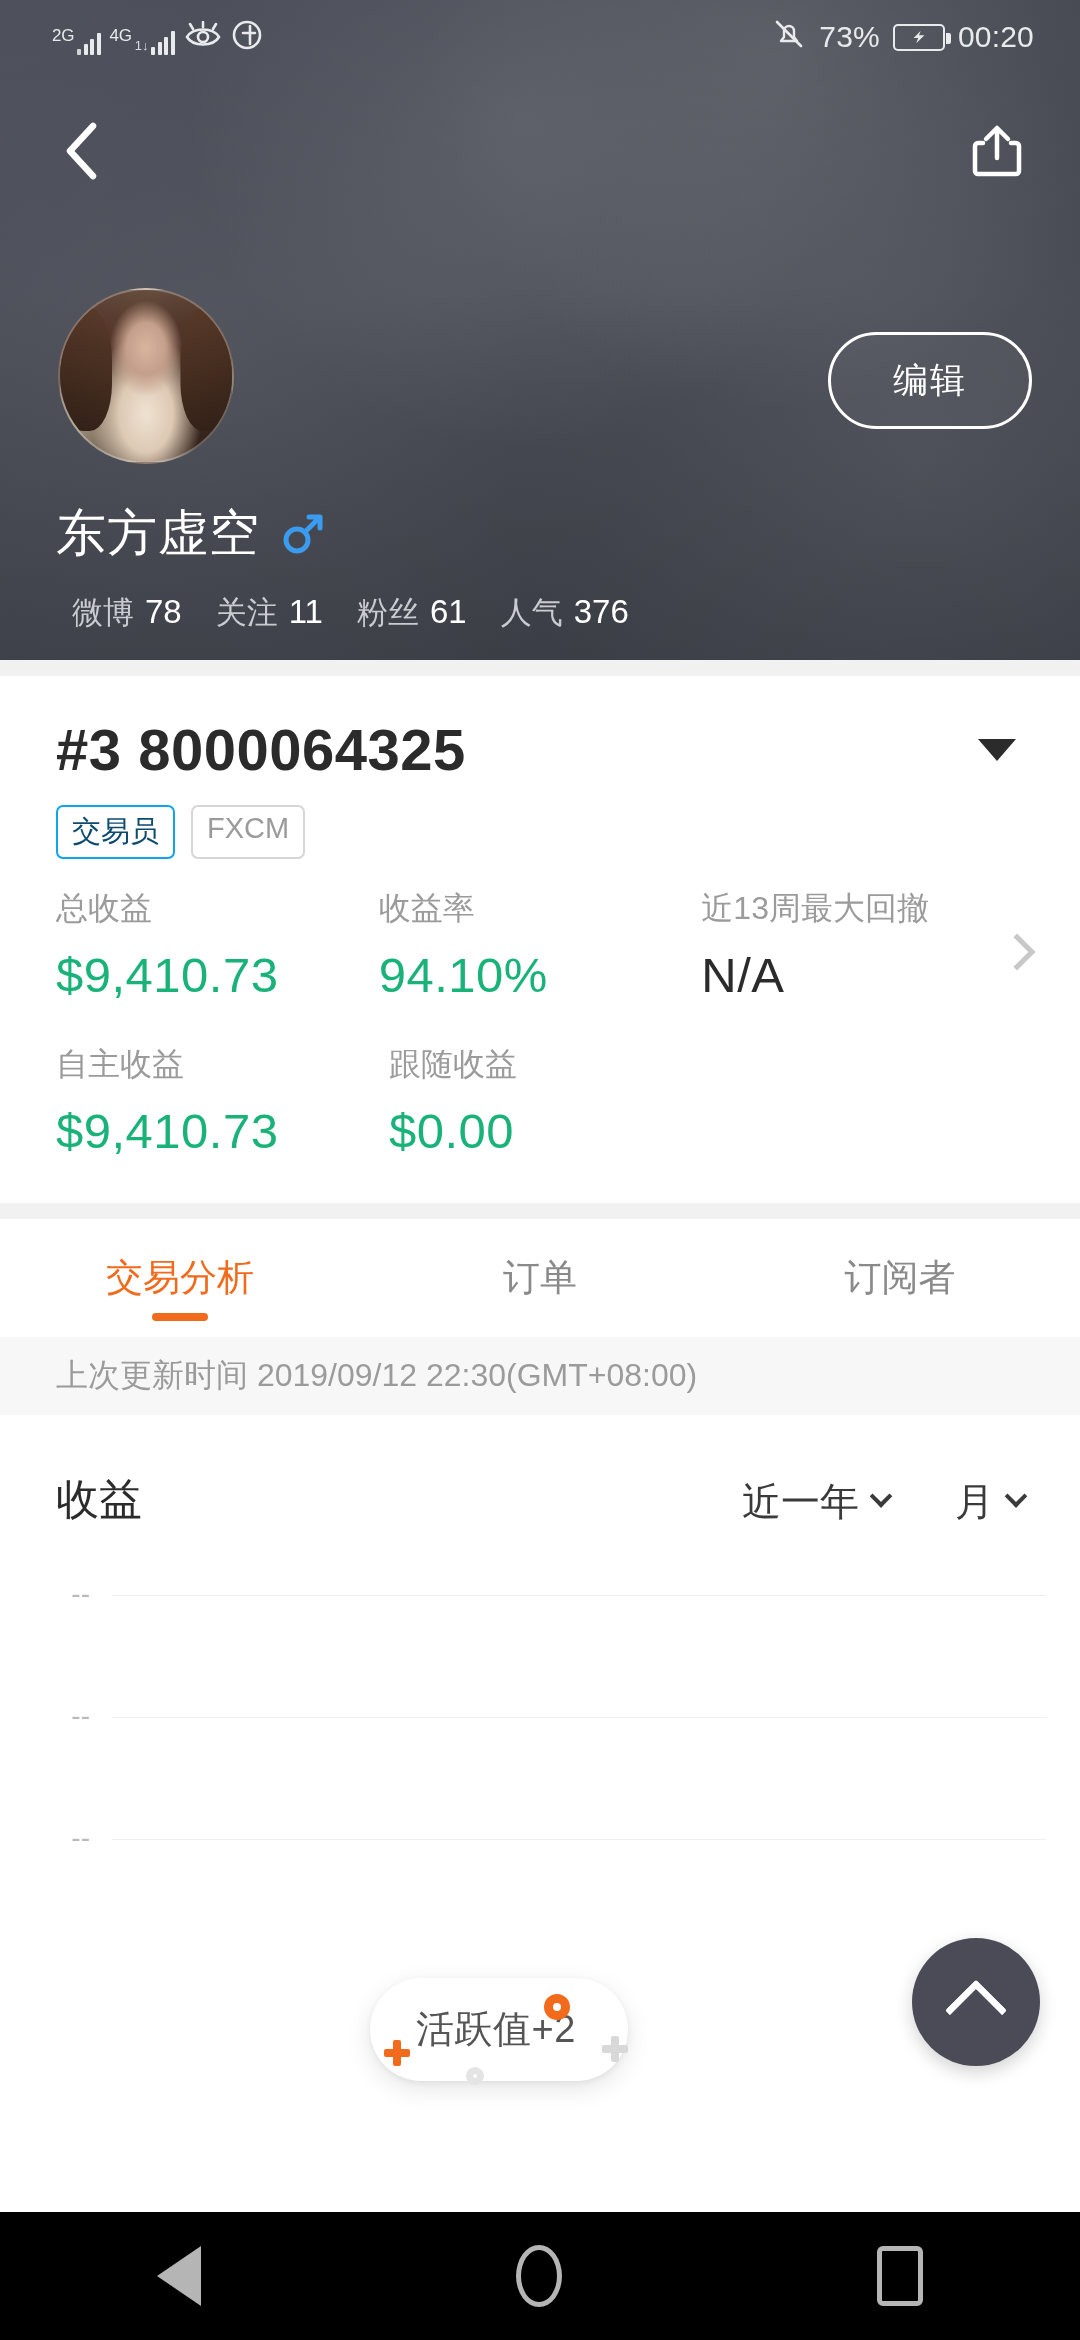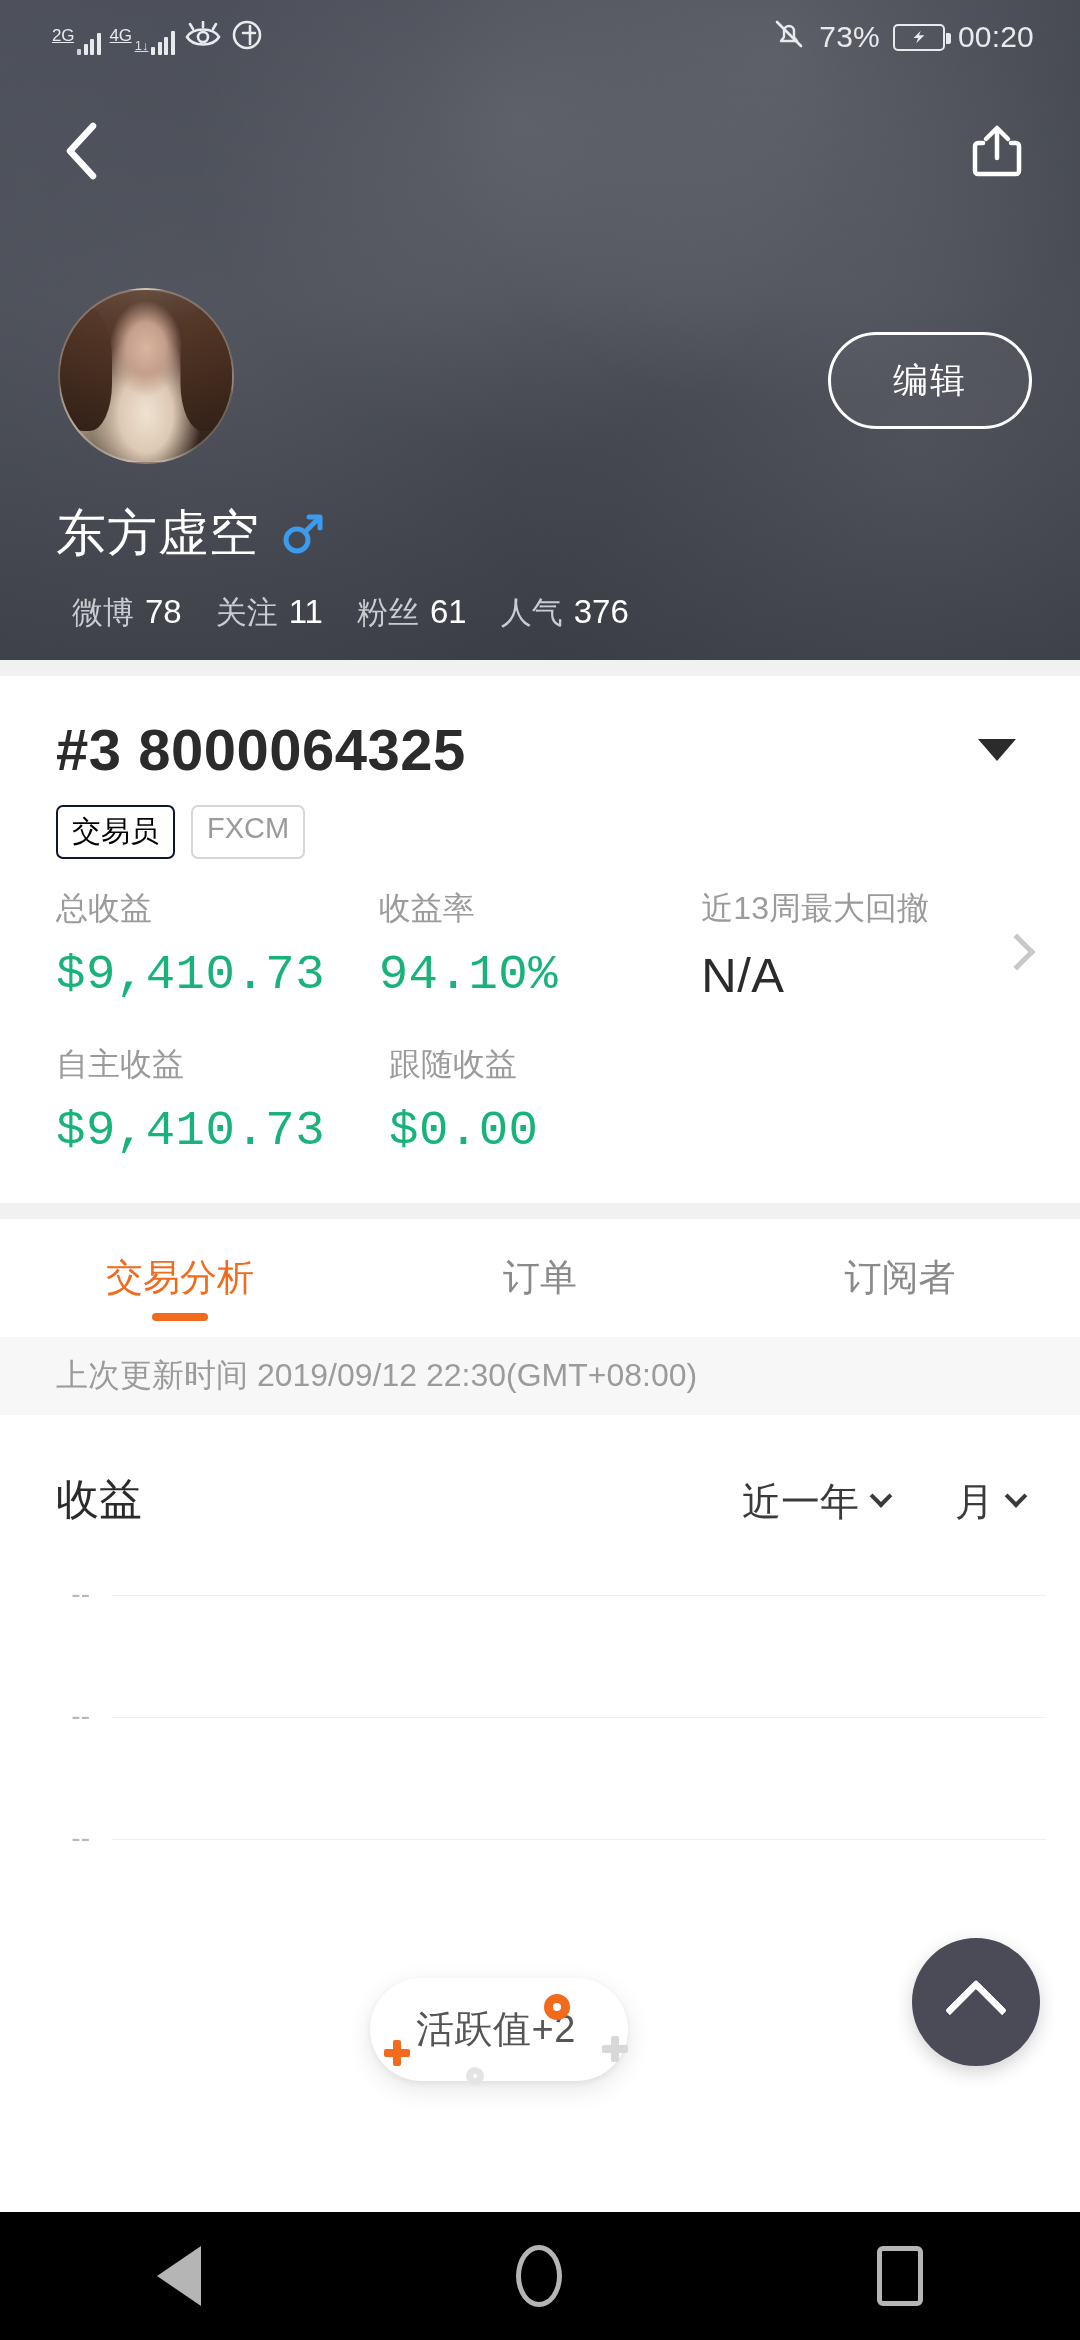--- a/index.html
+++ b/index.html
@@ -28,21 +28,21 @@
     background:linear-gradient(to bottom, rgba(52,54,62,0.25) 0%, rgba(52,54,62,0.05) 45%, rgba(48,50,58,0.35) 100%);
     pointer-events:none;
   }
 
   
   .statusbar {
     position:absolute; top:0; left:0; width:1080px; height:74px;
     display:flex; align-items:center; z-index:5;
     color:#e9eaec;
   }
-  .sb-left { display:flex; align-items:flex-end; gap:9px; padding-left:52px;text-decoration:underline; }
+  .sb-left { display:flex; align-items:flex-end; gap:9px; padding-left:52px; }
   .sig-group { display:flex; align-items:flex-end; gap:3px; }
   .sig-label { font-size:17px; line-height:1; letter-spacing:-0.3px; transform:translateY(-11px); font-weight:500;}
   .bars { display:flex; align-items:flex-end; gap:2.5px; height:26px; }
   .bars i { display:block; width:4px; background:#e9eaec; border-radius:1px; }
   .bars i:nth-child(1){height:8px}
   .bars i:nth-child(2){height:13px}
   .bars i:nth-child(3){height:18px}
   .bars i:nth-child(4){height:24px}
   .bars.dim i:nth-child(1){height:6px;opacity:.85}
   .bars.dim i:nth-child(2){height:11px}
@@ -139,30 +139,30 @@
   
   .account-block { padding:40px 56px 0 56px; background:#fff; }
   .acct-title-row { display:flex; align-items:center; justify-content:space-between; }
   .acct-title { font-size:58px; font-weight:bold; color:#2b2b2b; letter-spacing:0.5px; }
   .caret-down {
     width:0; height:0; border-left:19px solid transparent; border-right:19px solid transparent;
     border-top:22px solid #2b2b2b; margin-right:8px;
   }
   .badges { display:flex; gap:16px; margin-top:22px; }
   .badge { font-size:29px; padding:5px 14px; border-radius:7px; }
-  .badge.trader { color:#000000; border:2px solid #0f172a; }
+  .badge.trader { color:#0c4a6e; border:2px solid #0ea5e9; }
   .badge.broker { color:#9b9b9b; border:2px solid #d6d6d6; }
 
   .stats-grid { margin-top:28px; position:relative; }
   .stats-line { display:flex; }
   .stats-line + .stats-line { margin-top:40px; }
   .metric { width:333px; }
   .metric-label { font-size:32px; color:#9b9b9b; }
   .metric-value { font-size:49px; margin-top:16px; letter-spacing:0.5px; }
-  .metric-value.green { color:#19b37a; font-weight:500;font-family:Liberation Mono, monospace; }
+  .metric-value.green { color:#19b37a; font-weight:500; }
   .metric-value.dark { color:#2b2b2b; }
   .chev-right {
     position:absolute; right:-6px; top:52px;
     width:26px; height:26px; border-top:5px solid #c8c8c8; border-right:5px solid #c8c8c8;
     transform:rotate(45deg);
   }
   .block-sep { width:1080px; height:16px; background:#f1f1f1; margin-top:44px; }
 
   
   .sub-tabs { display:flex; width:1080px; height:118px; background:#fff; align-items:center; }

